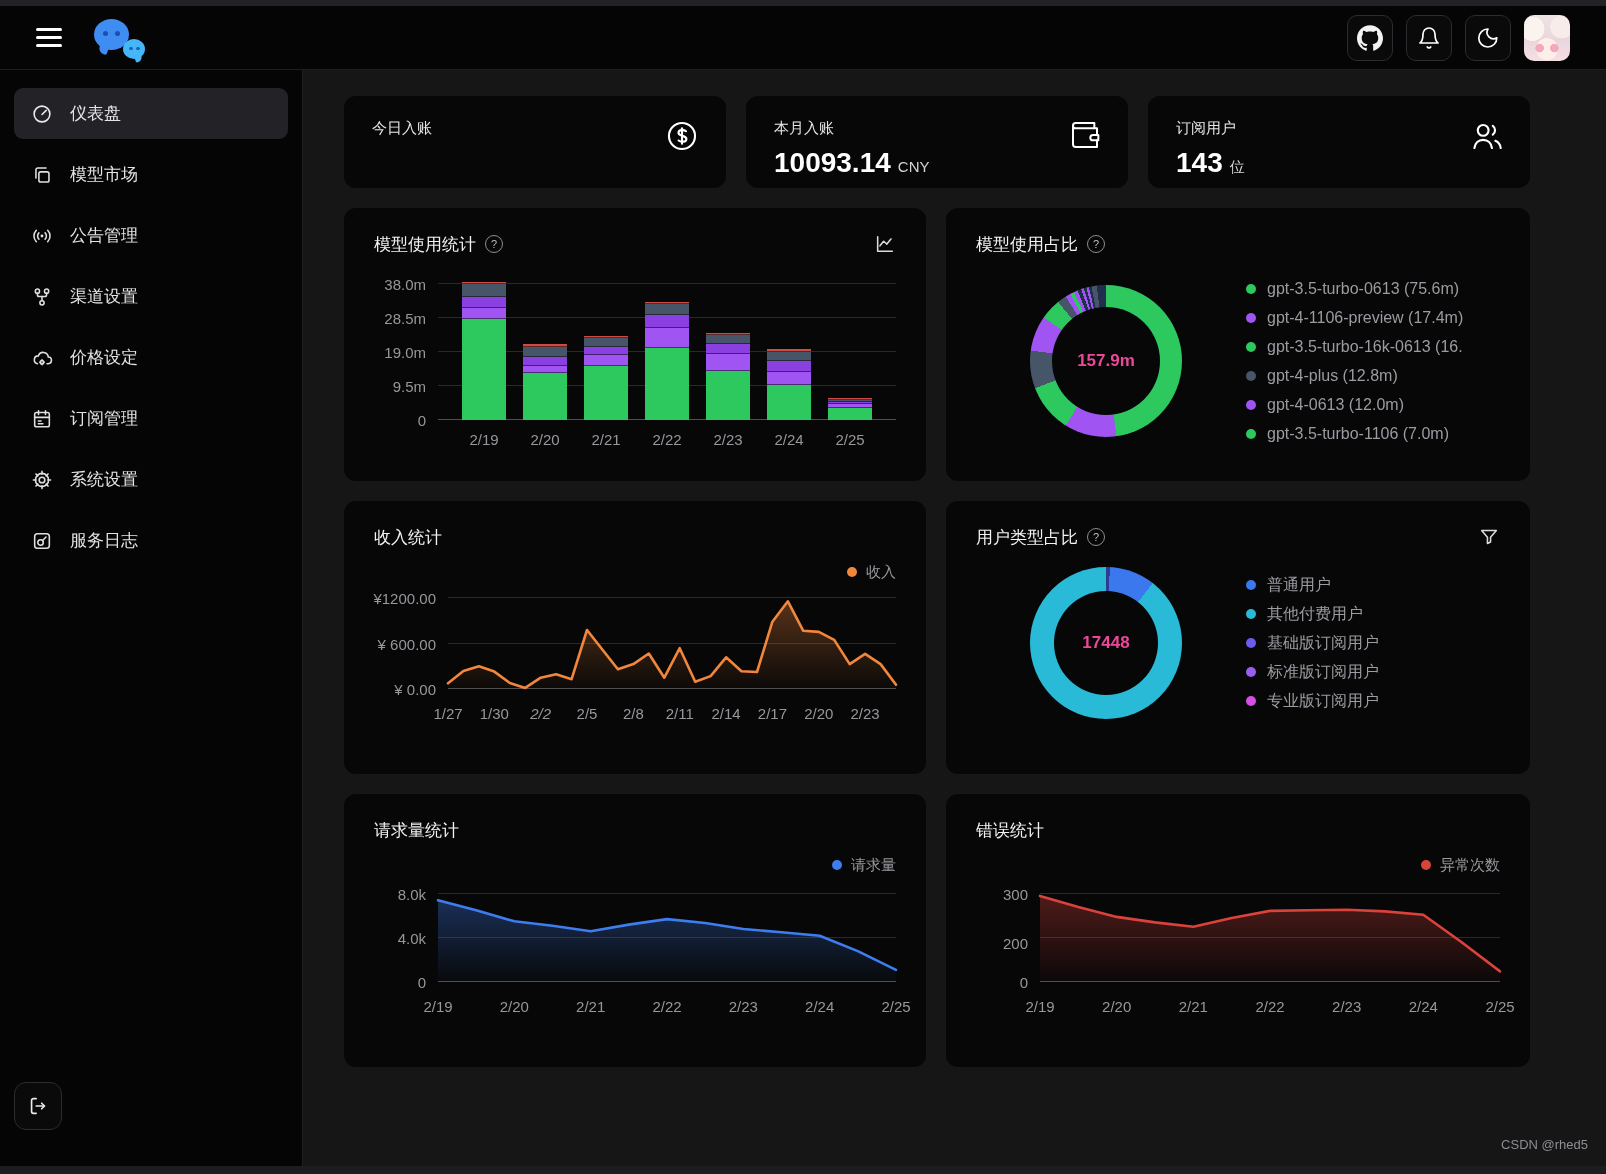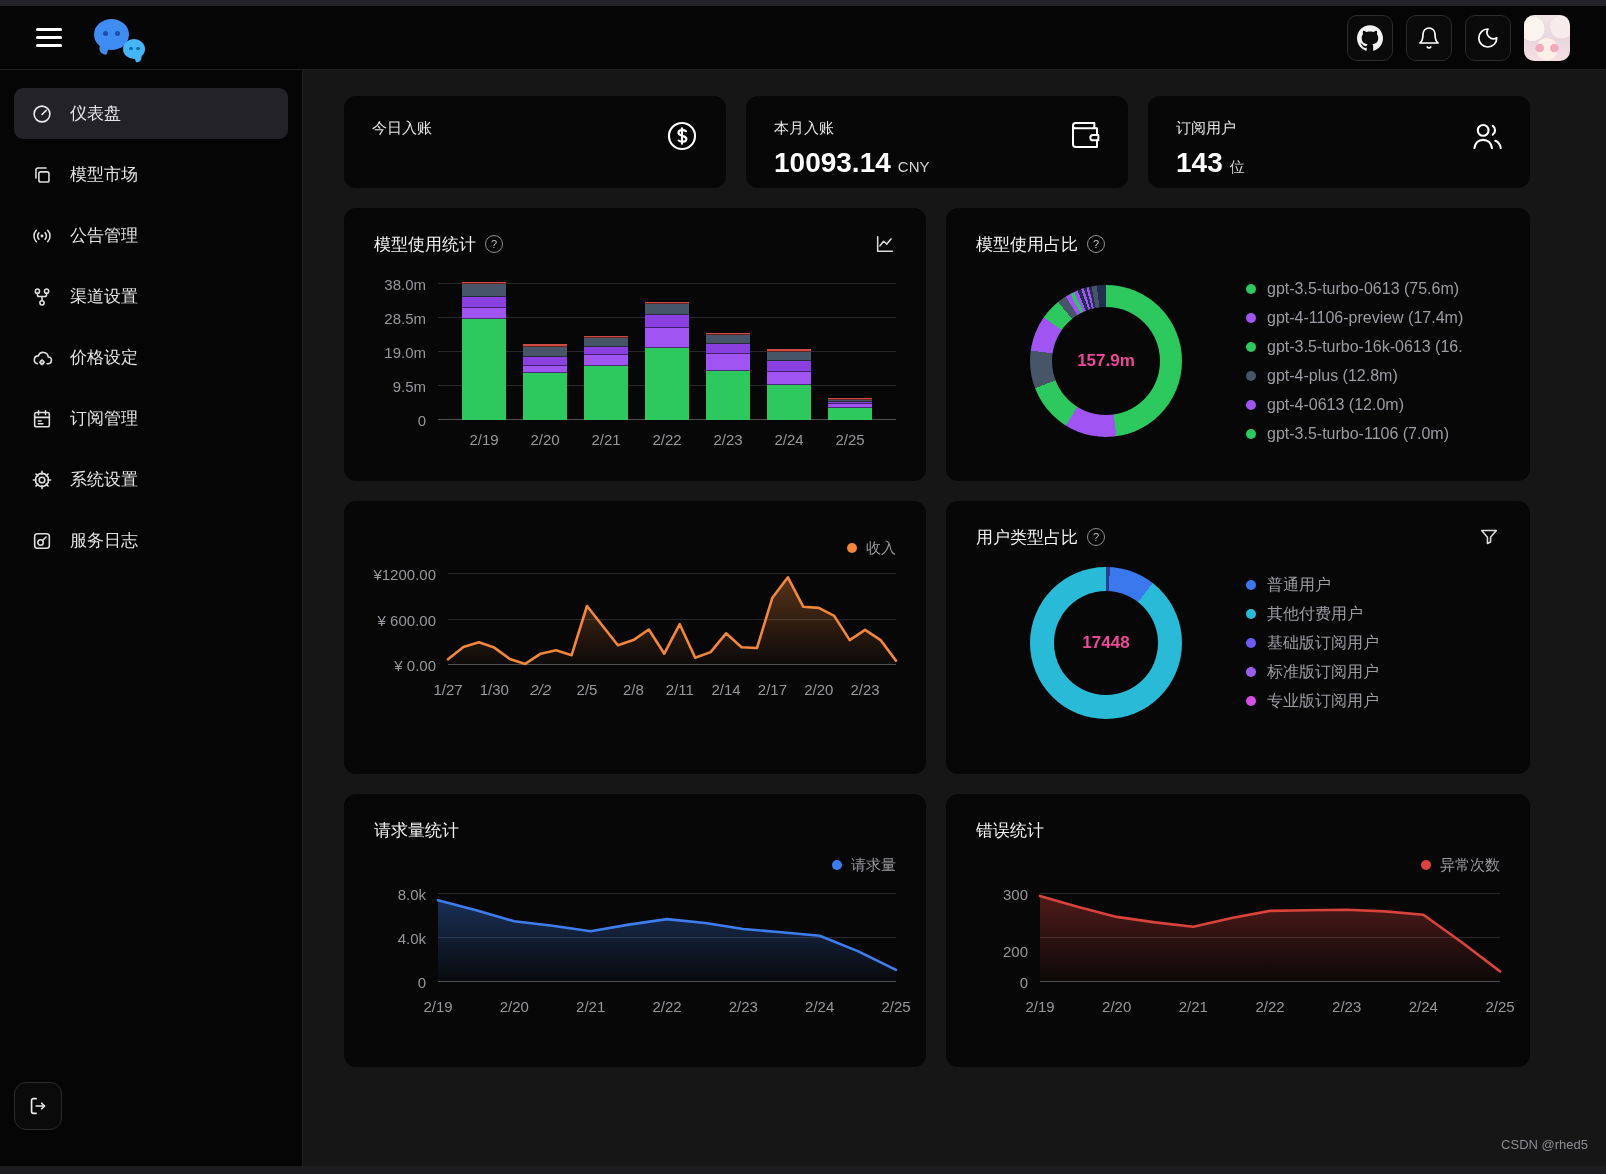--- a/index.html
+++ b/index.html
@@ -387,20 +387,23 @@
             </li>
             <li>
               <span class="dot" style="background: rgb(45, 200, 94);"></span>
               <span>gpt-3.5-turbo-1106 (7.0m)</span>
             </li>
           </ul>
       </div>
     </div>
 
     <div class="card line-card">
+      <div class="card-head">
+        <span class="ctitle">收入统计</span>
+      </div>
       <div class="legendrow">
         <span class="ldot" style="background: rgb(242, 135, 60);"></span>
         <span>收入</span>
       </div>
       <div id="chart-2">
           <div class="chartzone tight">
             <div class="yaxis wide" style="height: 96px;">
               <div class="ytick" style="bottom: -9px;">¥ 0.00</div>
               <div class="ytick" style="bottom: 36.3543px;">¥ 600.00</div>
               <div class="ytick" style="bottom: 81.7087px;">¥1200.00</div>
@@ -529,21 +532,21 @@
         <span class="ctitle">错误统计</span>
       </div>
       <div class="legendrow">
         <span class="ldot" style="background: rgb(218, 66, 60);"></span>
         <span>异常次数</span>
       </div>
       <div id="chart-5">
           <div class="chartzone tight">
             <div class="yaxis" style="height: 96px;">
               <div class="ytick" style="bottom: -9px;">0</div>
-              <div class="ytick" style="bottom: 22px; margin-left: 28px;">200</div>
+              <div class="ytick" style="bottom: 30px; margin-left: 28px;">200</div>
               <div class="ytick" style="bottom: 79.2759px;">300</div>
             </div>
             <div class="plotwrap">
               <div class="plot" style="height: 96px;">
                 <div class="gridline base" style="bottom: 0px;"></div>
                 <div class="gridline" style="bottom: 44.1379px;"></div>
                 <div class="gridline" style="bottom: 88.2759px;"></div>
                 <svg width="460" height="96">
                   <defs>
                     <linearGradient id="grad-err" x1="0" y1="0" x2="0" y2="1">

